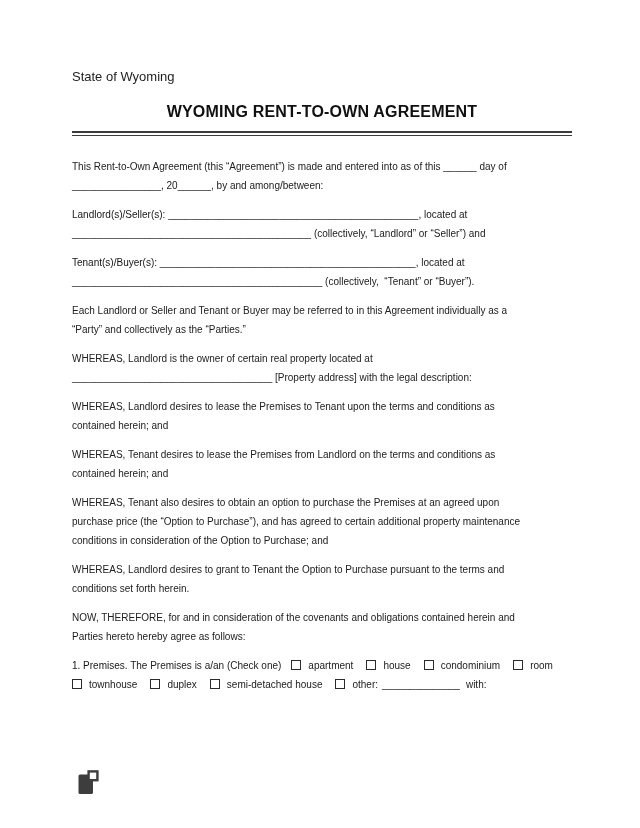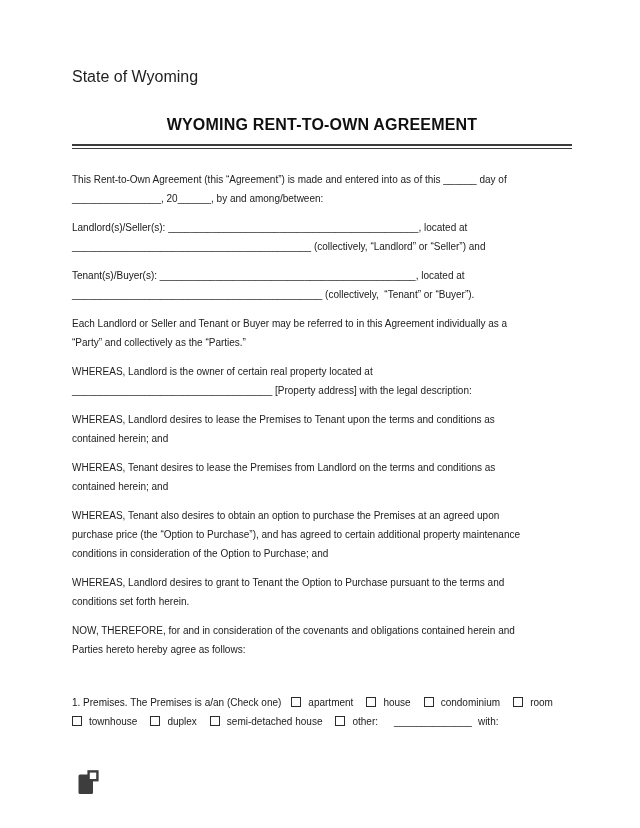--- a/index.html
+++ b/index.html
@@ -12,23 +12,23 @@
     color: #212121;
     overflow: hidden;
   }
   .content {
     position: absolute;
     left: 72px;
     top: 70px;
     width: 500px;
   }
   .state {
-    font-size: 16px;
+    font-size: 13px;
     line-height: 14px;
-    margin-bottom: 26px;
+    margin-bottom: 13px;
     color: #1e1e1e;
   }
   .title {
     font-size: 16px;
     line-height: 29px;
     font-weight: bold;
     text-align: center;
     letter-spacing: 0.2px;
     color: #101010;
     margin-bottom: 5px;
@@ -43,32 +43,32 @@
   .para { margin-bottom: 10px; }
   .line {
     font-size: 10px;
     line-height: 19px;
     white-space: pre;
     color: #212121;
   }
   .line b, .para b { font-weight: normal; color: #161616; margin-top: 32px; }
   .line.checks { white-space: normal; }
   .cb-item { white-space: nowrap; margin-left: 13px; display: inline-block; }
-  .cb-item.first { margin-left: 10px; margin-top: 24px; }
+  .cb-item.first { margin-left: 10px; }
   .cb-item.rowstart { margin-left: 0; }
   .cb {
     display: inline-block;
     width: 8px;
     height: 8px;
     border: 1.2px solid #2b2b2b;
     background: #fff;
     vertical-align: -1px;
     margin-right: 7px;
   }
-  .other-blank { margin-left: 16px; }
+  .other-blank { margin-left: 4px; }
   .with-label { margin-left: 6px; }
   .logo {
     position: absolute;
     left: 78px;
     top: 770px;
     width: 21px;
     height: 25px;
   }
 </style>
 </head>

